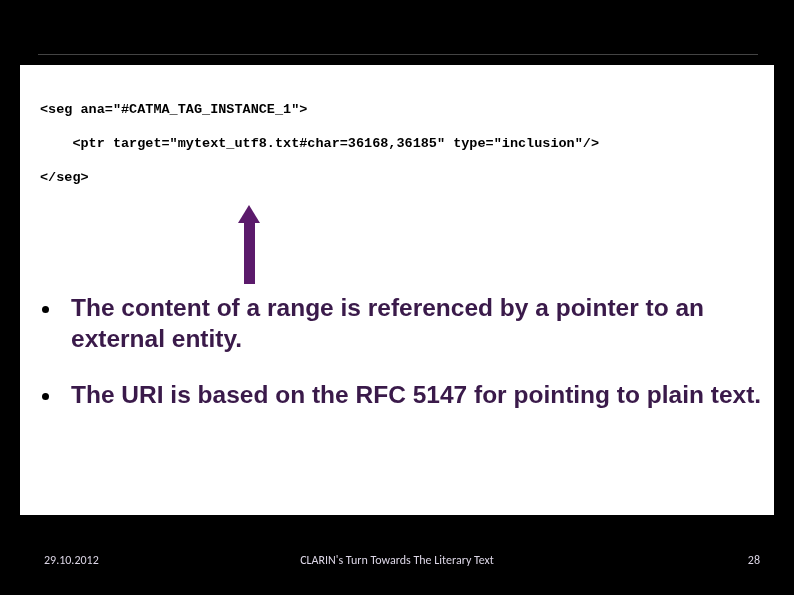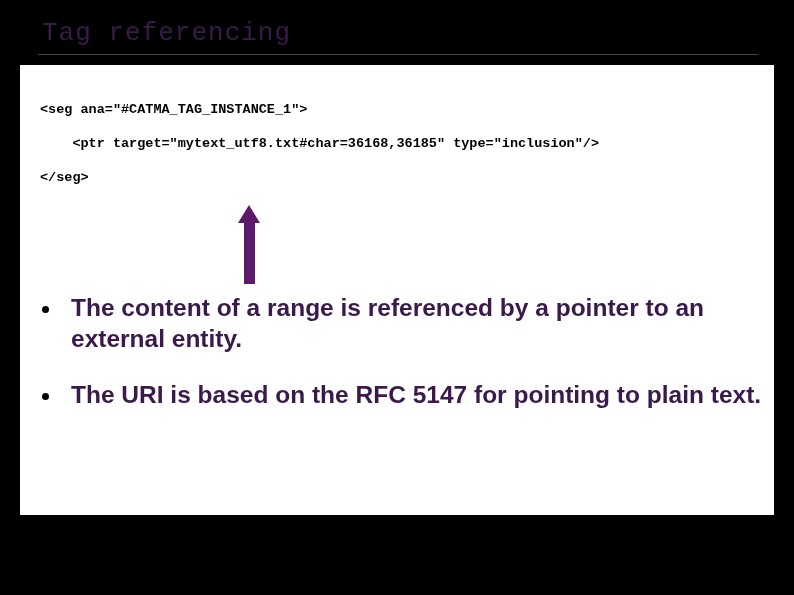--- a/index.html
+++ b/index.html
@@ -113,21 +113,20 @@
   }
   .footer-date { position: absolute; left: 44px; }
   .footer-title { position: absolute; left: 0; width: 794px; text-align: center; }
   .footer-page { position: absolute; right: 34px; }
 </style>
 </head>
 <body>
 
 <div class="slide">
 
-  <div class="title">Tag referencing</div>
   <div class="title-underline"></div>
 
   <div class="code-panel">
 
     <div class="code-block"><span>&lt;seg ana="#CATMA_TAG_INSTANCE_1"&gt;</span>
 <span>    &lt;ptr target="mytext_utf8.txt#char=36168,36185" type="inclusion"/&gt;</span>
 <span>&lt;/seg&gt;</span></div>
 
     <div class="arrow">
       <div class="arrow-head"></div>
@@ -140,14 +139,19 @@
         <div class="bullet-text">The content of a range is referenced by a pointer to an external entity.</div>
       </div>
       <div class="bullet-row">
         <div class="bullet-dot"></div>
         <div class="bullet-text">The URI is based on the RFC 5147 for pointing to plain text.</div>
       </div>
     </div>
 
   </div>
 
+  <div class="footer">
+    <div class="footer-date">29.10.2012</div>
+    <div class="footer-title">CLARIN's Turn Towards The Literary Text</div>
+    <div class="footer-page">28</div>
+  </div>
 
 </div>
 
 </body></html>

